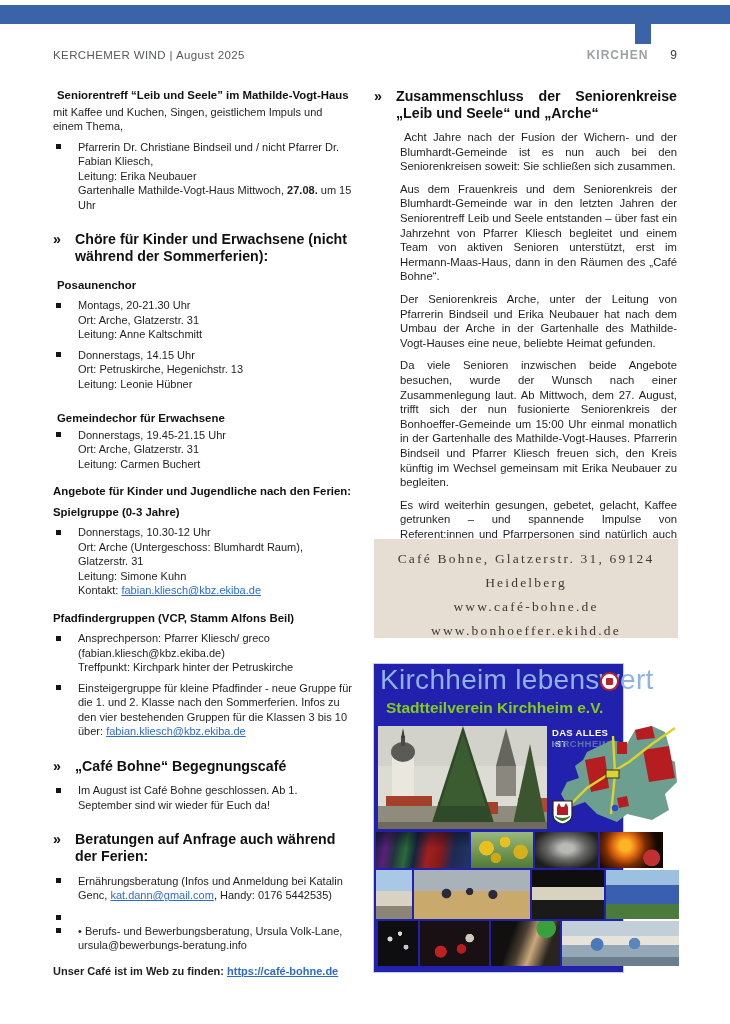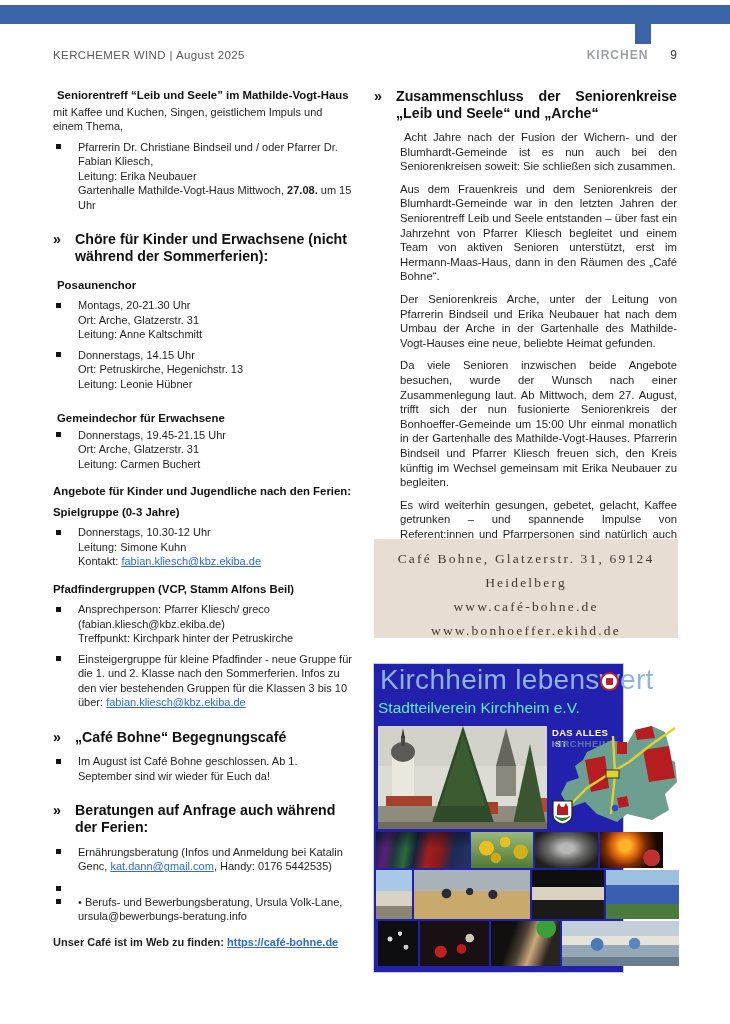--- a/index.html
+++ b/index.html
@@ -40,21 +40,21 @@
   
   .cafe-box { position:absolute; left:374px; top:539px; width:304px; height:99px; background:#e7ded3;
               font-family:"Liberation Serif", serif; color:#3f3a35; text-align:center;
               font-size:13.5px; letter-spacing:2.2px; line-height:24px; padding-top:8px; box-sizing:border-box; }
 
   
   .ad { position:absolute; left:373px; top:663px; width:251px; height:310px; background:#2121ae;
         box-sizing:border-box; border:1px solid #c9cde0; }
   .ad-title { position:absolute; left:6px; top:0px; font-size:28px; font-weight:400;
               color:#8eb3e3; letter-spacing:0.3px; white-space:nowrap; }
-  .ad-sub { position:absolute; left:4px; top:35px; font-size:15.5px; font-weight:normal; color:#5eead4; }
+  .ad-sub { position:absolute; left:12px; top:35px; font-size:15.5px; font-weight:bold; color:#84cc16; }
   .ad-logo { position:absolute; right:4px; top:8px; width:15px; height:15px; border-radius:50%;
              background:#fff; border:2px solid #b5232a; }
   .ad-logo i { position:absolute; left:4px; top:4px; width:7px; height:7px; background:#b5232a;
                display:block; border-radius:1px; }
   .hero { position:absolute; left:4px; top:62px; width:169px; height:103px; overflow:hidden; }
   .map-cap1 { position:absolute; left:178px; top:63px; font-size:9.5px; font-weight:bold; color:#fff; letter-spacing:0.3px; }
   .map-cap2 { position:absolute; left:178px; top:74px; font-size:9.5px; font-weight:bold; color:#5c73aa; letter-spacing:0.5px; }
   .map-svg { position:absolute; left:183px; top:56px; width:124px; height:108px; }
   .crest { position:absolute; left:178px; top:136px; width:21px; height:25px; }
 
@@ -108,21 +108,21 @@
       <span class="page-num">9</span>
     </span>
   </div>
 
   <div class="col-left">
 
     <div class="sub-h first">Seniorentreff “Leib und Seele” im Mathilde-Vogt-Haus</div>
     <div class="intro">mit Kaffee und Kuchen, Singen, geistlichem Impuls und einem Thema,</div>
     <div class="bullet">
       <span class="sq"></span>
-      <div>Pfarrerin Dr. Christiane Bindseil und / oder Pfarrer Dr. Fabian Kliesch,</div>
+      <div>Pfarrerin Dr. Christiane Bindseil und / nicht Pfarrer Dr. Fabian Kliesch,</div>
       <div>Leitung: Erika Neubauer</div>
       <div><span>Gartenhalle Mathilde-Vogt-Haus Mittwoch, </span><b>27.08.</b><span> um 15 Uhr</span></div>
     </div>
 
     <div class="sec-h">
       <span class="mk">»</span>
       <span>Chöre für Kinder und Erwachsene (nicht während der Sommerferien):</span>
     </div>
 
     <div class="sub-h">Posaunenchor</div>
@@ -146,20 +146,21 @@
       <div>Donnerstags, 19.45-21.15 Uhr</div>
       <div>Ort: Arche, Glatzerstr. 31</div>
       <div>Leitung: Carmen Buchert</div>
     </div>
 
     <div class="sub-h flush">Angebote für Kinder und Jugendliche nach den Ferien:</div>
     <div class="sub-h flush" style="margin-top:6px;">Spielgruppe (0-3 Jahre)</div>
     <div class="bullet">
       <span class="sq"></span>
       <div>Donnerstags, 10.30-12 Uhr</div>
+      <div>Ort: Arche (Untergeschoss: Blumhardt Raum), Glatzerstr. 31</div>
       <div>Leitung: Simone Kuhn</div>
       <div><span>Kontakt: </span><a class="lnk">fabian.kliesch@kbz.ekiba.de</a></div>
     </div>
 
     <div class="sub-h flush">Pfadfindergruppen (VCP, Stamm Alfons Beil)</div>
     <div class="bullet">
       <span class="sq"></span>
       <div>Ansprechperson: Pfarrer Kliesch/ greco (fabian.kliesch@kbz.ekiba.de)</div>
       <div>Treffpunkt: Kirchpark hinter der Petruskirche</div>
     </div>

